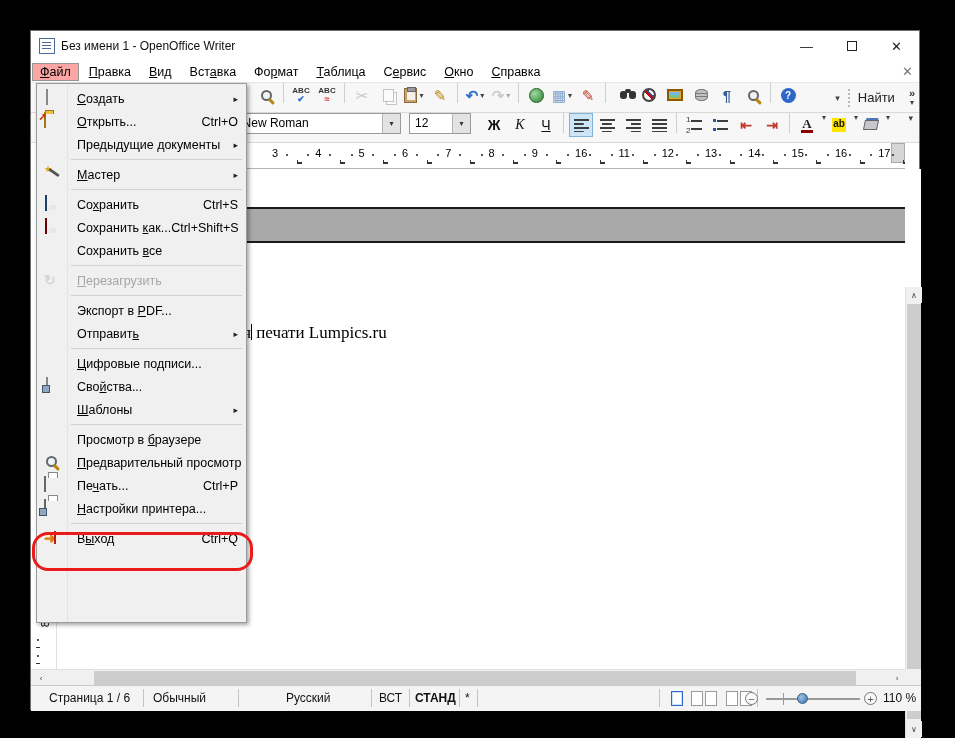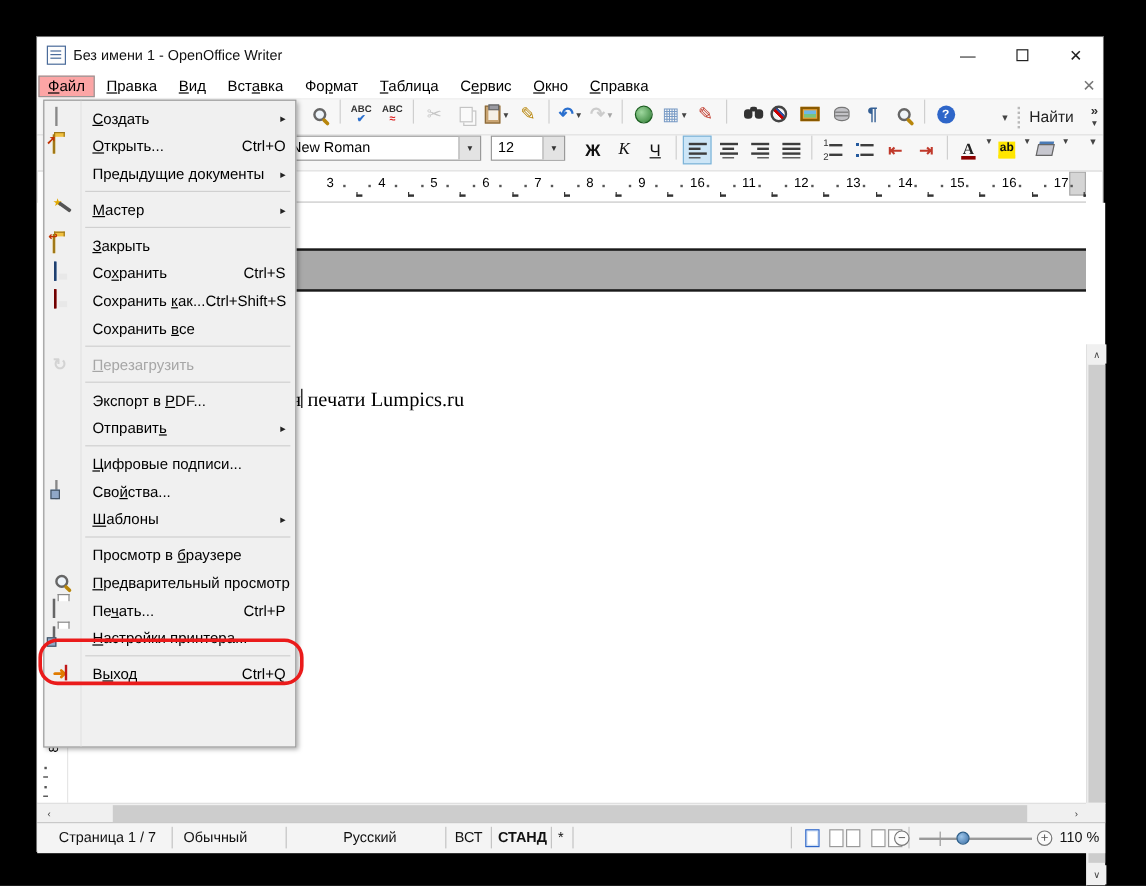--- a/index.html
+++ b/index.html
@@ -407,21 +407,21 @@
     </div>
 
     <div class="hscroll">
       <span class="sbtn hs-left">‹</span>
       <span class="hthumb"></span>
       <span class="sbtn hs-right">›</span>
     </div>
     <div class="corner"></div>
 
     <div class="statusbar">
-      <span class="sb" style="left:18px;">Страница  1 / 7</span>
+      <span class="sb" style="left:18px;">Страница  1 / 6</span>
       <span class="sbsep" style="left:112px;"></span>
       <span class="sb" style="left:122px;">Обычный</span>
       <span class="sbsep" style="left:207px;"></span>
       <span class="sb" style="left:255px;">Русский</span>
       <span class="sbsep" style="left:340px;"></span>
       <span class="sb" style="left:348px;">ВСТ</span>
       <span class="sbsep" style="left:378px;"></span>
       <span class="sb" style="left:384px;font-weight:bold;">СТАНД</span>
       <span class="sbsep" style="left:428px;"></span>
       <span class="sb" style="left:434px;">*</span>
@@ -457,24 +457,20 @@
         <div class="msep"></div>
         <div class="mitem">
           <span class="mi">
             <span class="mi-wizard" style="display:block;width:18px;height:16px;"></span>
           </span>
           <span class="mlabel"><u>М</u>астер</span>
           <span class="msub">▸</span>
         </div>
         <div class="msep"></div>
         <div class="mitem">
-          <span class="mi"><span class="mi-folder mi-closedoc"></span></span>
-          <span class="mlabel"><u>З</u>акрыть</span>
-        </div>
-        <div class="mitem">
           <span class="mi"><span class="mi-floppy"></span></span>
           <span class="mlabel">Со<u>х</u>ранить</span>
           <span class="mshortcut">Ctrl+S</span>
         </div>
         <div class="mitem">
           <span class="mi"><span class="mi-floppy red"></span></span>
           <span class="mlabel">Сохранить <u>к</u>ак...</span>
           <span class="mshortcut">Ctrl+Shift+S</span>
         </div>
         <div class="mitem">

